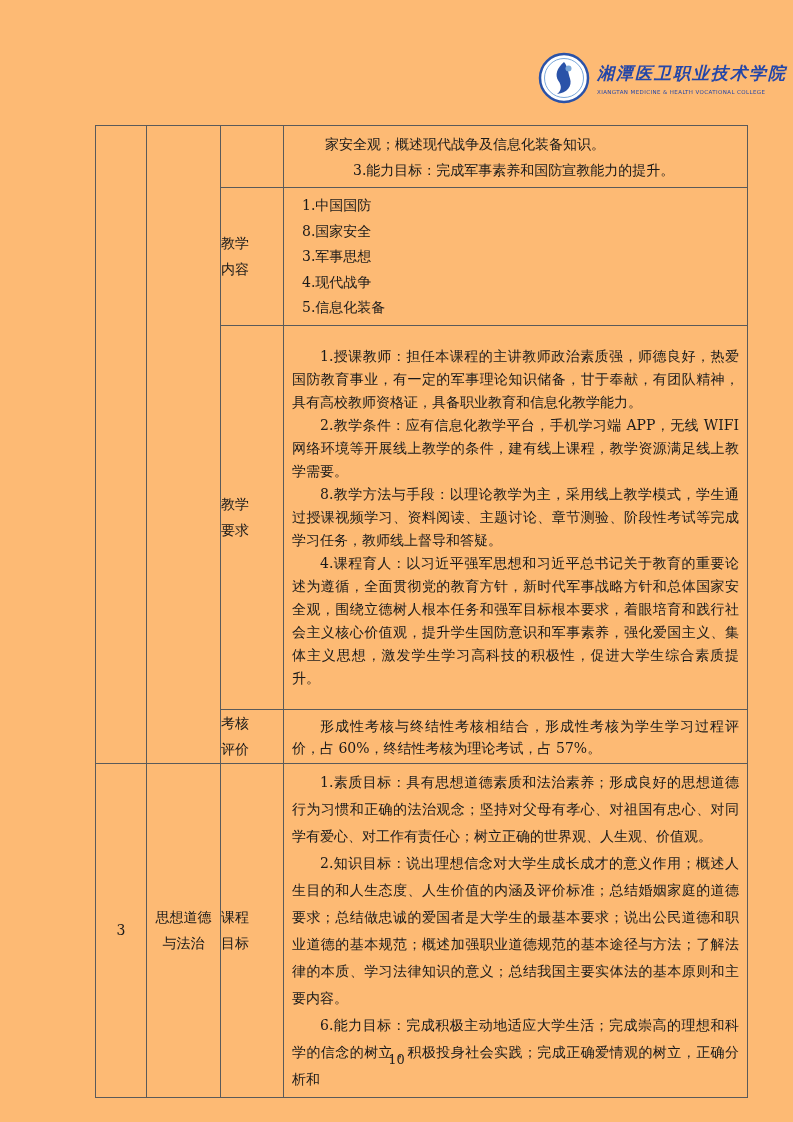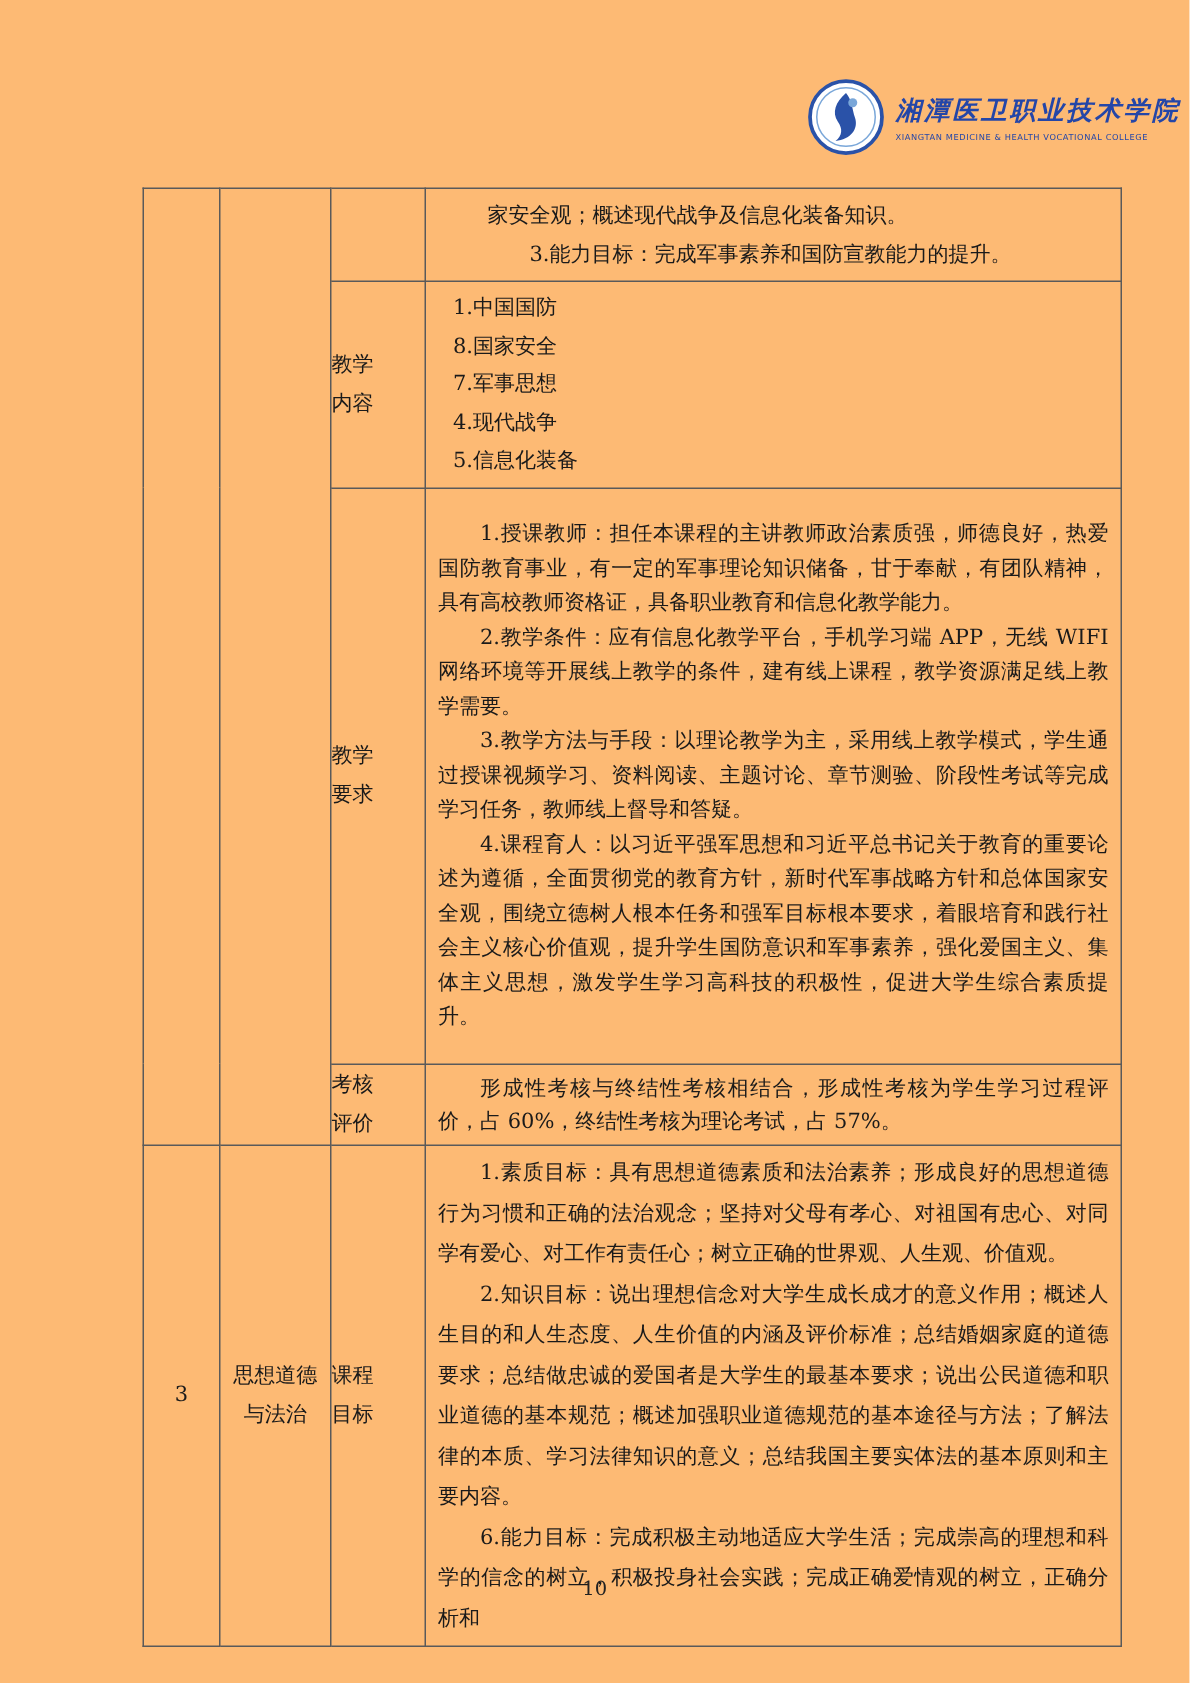--- a/index.html
+++ b/index.html
@@ -109,35 +109,35 @@
       </tr>
 
       <tr style="height:128px">
         <td class="label">
           <span class="label-line">教学</span>
           <span class="label-line">内容</span>
         </td>
         <td class="content list-cell">
           <p>1.中国国防</p>
           <p>8.国家安全</p>
-          <p>7.军事思想</p>
+          <p>3.军事思想</p>
           <p>4.现代战争</p>
           <p>5.信息化装备</p>
         </td>
       </tr>
 
       <tr style="height:384px">
         <td class="label">
           <span class="label-line">教学</span>
           <span class="label-line">要求</span>
         </td>
         <td class="content req-cell">
           <p>1.授课教师：担任本课程的主讲教师政治素质强，师德良好，热爱国防教育事业，有一定的军事理论知识储备，甘于奉献，有团队精神，具有高校教师资格证，具备职业教育和信息化教学能力。</p>
           <p>2.教学条件：应有信息化教学平台，手机学习端 APP，无线 WIFI 网络环境等开展线上教学的条件，建有线上课程，教学资源满足线上教学需要。</p>
-          <p>3.教学方法与手段：以理论教学为主，采用线上教学模式，学生通过授课视频学习、资料阅读、主题讨论、章节测验、阶段性考试等完成学习任务，教师线上督导和答疑。</p>
+          <p>8.教学方法与手段：以理论教学为主，采用线上教学模式，学生通过授课视频学习、资料阅读、主题讨论、章节测验、阶段性考试等完成学习任务，教师线上督导和答疑。</p>
           <p>4.课程育人：以习近平强军思想和习近平总书记关于教育的重要论述为遵循，全面贯彻党的教育方针，新时代军事战略方针和总体国家安全观，围绕立德树人根本任务和强军目标根本要求，着眼培育和践行社会主义核心价值观，提升学生国防意识和军事素养，强化爱国主义、集体主义思想，激发学生学习高科技的积极性，促进大学生综合素质提升。</p>
         </td>
       </tr>
 
       <tr style="height:51px">
         <td class="label">
           <span class="label-line">考核</span>
           <span class="label-line">评价</span>
         </td>
         <td class="content assess-cell">

